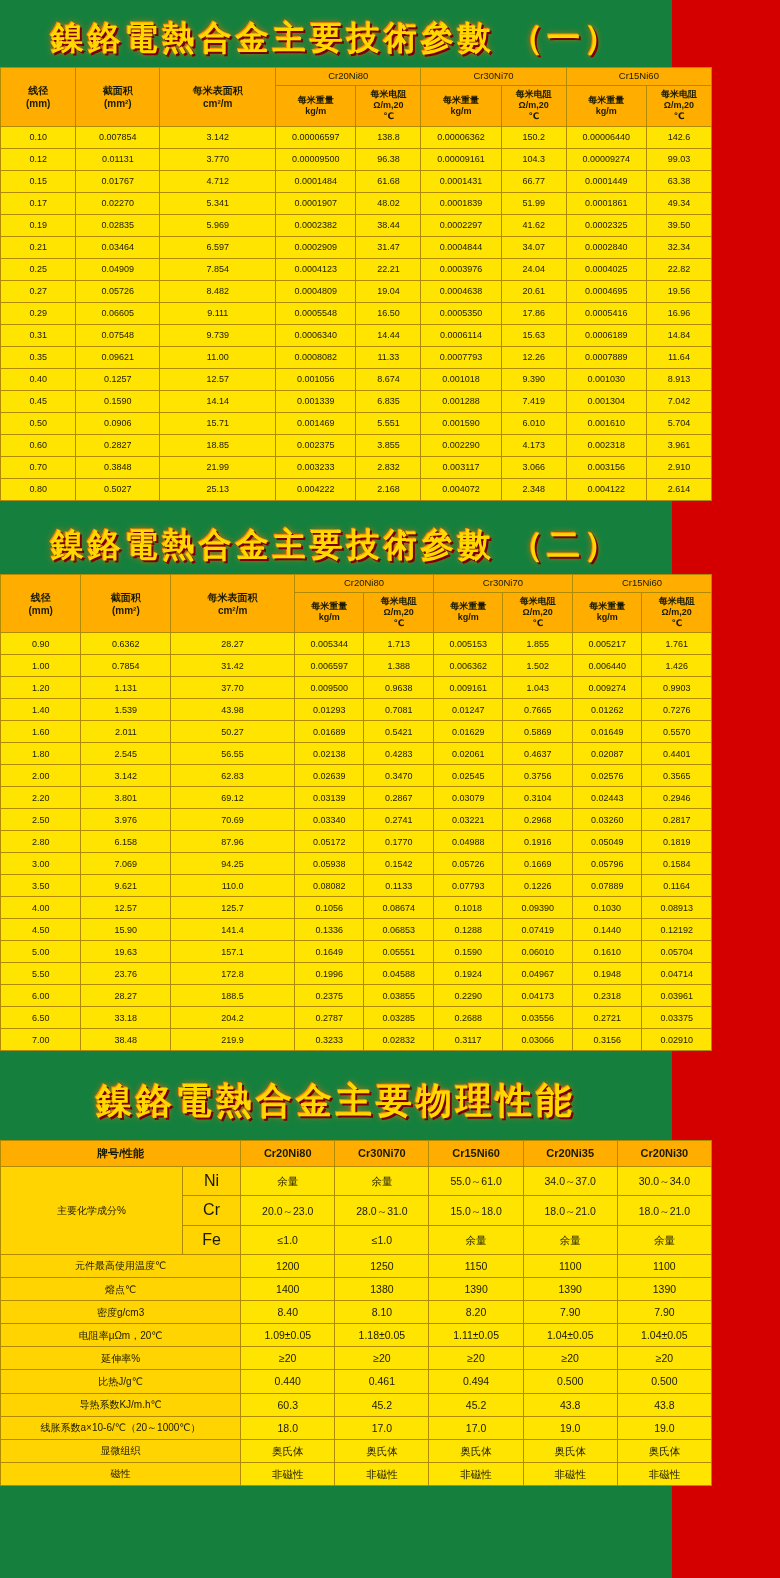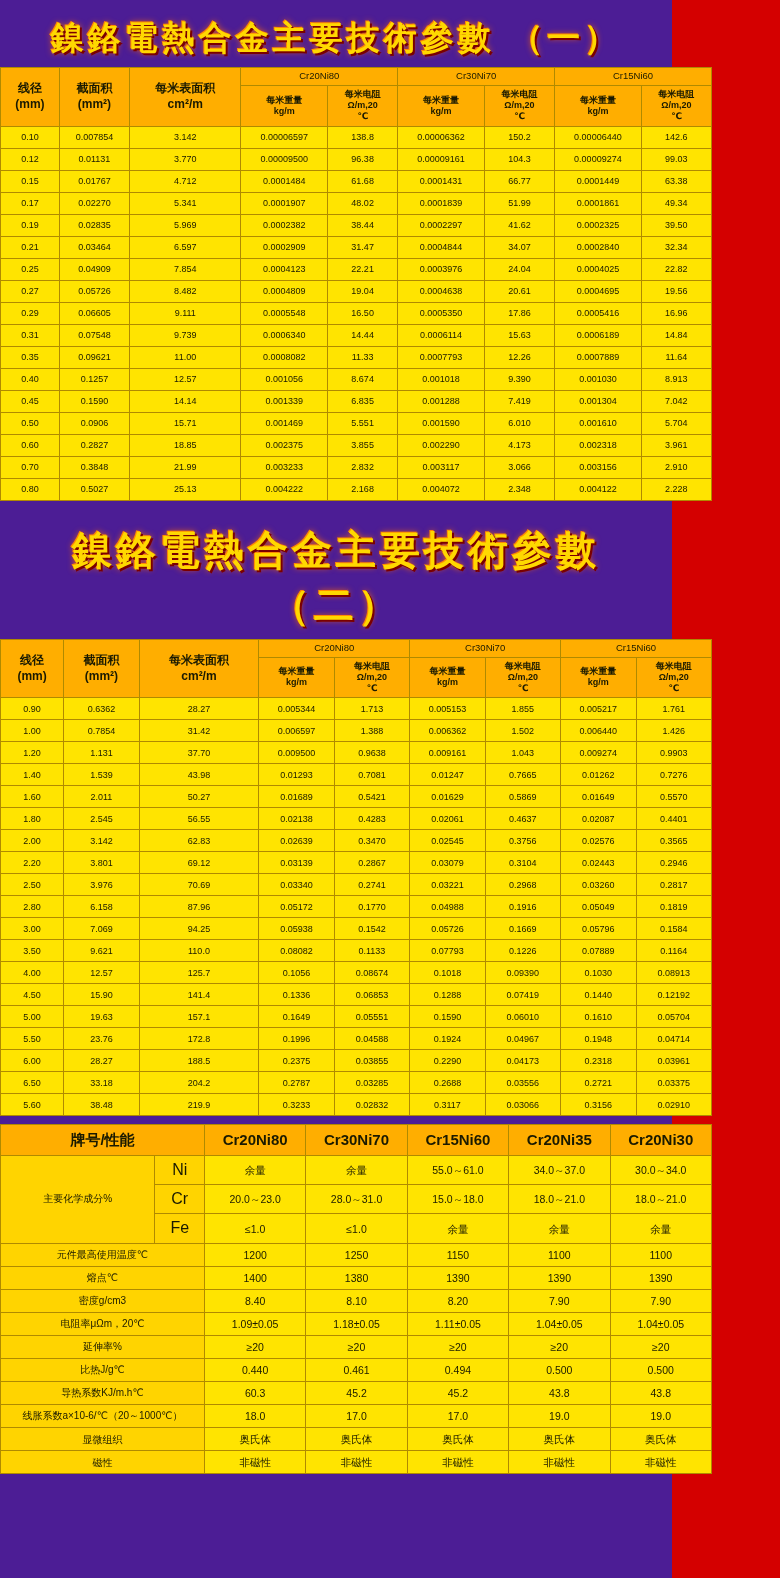--- a/index.html
+++ b/index.html
@@ -2,56 +2,56 @@
 <html><head>
 <meta charset="utf-8">
 <style>
   html,body{margin:0;padding:0;}
   body{
     width:780px;
     background:#d40000;
     font-family:"Liberation Sans","DejaVu Sans",sans-serif;
     color:#000;
   }
-  .page{width:672px;min-height:1578px;background:#4c1d95;position:relative;padding:0;box-sizing:border-box;}
+  .page{width:672px;min-height:1578px;background:#15803d;position:relative;padding:0;box-sizing:border-box;}
 
   .title{
     text-align:center;
     font-family:"DejaVu Serif","Liberation Serif",serif;
     font-weight:bold;
     color:#ffd800;
     letter-spacing:4px;
     text-shadow:
       2px 2px 0 #7a0000,
       -1px -1px 0 #ff8a00,
       0 0 6px #ff6a00;
   }
   .title1{font-size:33px;padding-top:16px;padding-bottom:6px;}
-  .title2{font-size:40px;padding-top:18px;padding-bottom:6px;}
+  .title2{font-size:33px;padding-top:18px;padding-bottom:6px;}
   .title3{font-size:36px;padding-top:22px;padding-bottom:10px;}
 
   table{border-collapse:collapse;margin:0 auto;background:#ffe400;}
   .t-params{width:712px;}
   td,th{
     border:1px solid #b08a00;
     text-align:center;
     vertical-align:middle;
     font-size:9px;
     color:#1a1a00;
     padding:2px 1px;
     line-height:1.15;
   }
   .hdr-group{background:#ffae00;font-size:9.5px;font-weight:normal;padding:3px 2px;}
   .hdr-sub{background:#ffae00;font-size:9px;padding:3px 2px;line-height:1.25;}
-  .hdr-left{background:#ffae00;font-size:12px;line-height:1.3;padding:4px 2px;margin-top:36px;}
+  .hdr-left{background:#ffae00;font-size:10px;line-height:1.3;padding:4px 11px;margin-top:36px;}
   .t-params tbody td{height:17px;background:#ffe400;}
 
   .t-phys{width:712px;margin-top:4px;}
   .t-phys td{font-size:10px;padding:5px 2px;background:#ffe400;}
-  .t-phys .ph-head{background:#ffae00;font-size:15px;padding:6px 8px;margin-left:48px;}
+  .t-phys .ph-head{background:#ffae00;font-size:11px;padding:6px 8px;margin-left:48px;}
   .t-phys .ph-row-label{background:#ffd400;font-size:10px;}
   .t-phys .ph-sub-label{background:#ffd400;font-size:16px;}
   .t-phys .ph-val{background:#ffe400;font-size:10.5px;}
   .spacer{height:10px;}
   .block{padding-bottom:4px;}
 </style>
 </head>
 <body>
 
 <div class="page">
@@ -286,21 +286,21 @@
           </tr>
           <tr>
             <td>0.80</td>
             <td>0.5027</td>
             <td>25.13</td>
             <td>0.004222</td>
             <td>2.168</td>
             <td>0.004072</td>
             <td>2.348</td>
             <td>0.004122</td>
-            <td>2.228</td>
+            <td>2.614</td>
           </tr>
         </tbody>
     </table>
   </div>
 
   <div class="block">
     <div class="title title2">鎳鉻電熱合金主要技術參數 （二）</div>
     <table class="t-params">
       <thead>
         <tr>
@@ -543,35 +543,36 @@
             <td>33.18</td>
             <td>204.2</td>
             <td>0.2787</td>
             <td>0.03285</td>
             <td>0.2688</td>
             <td>0.03556</td>
             <td>0.2721</td>
             <td>0.03375</td>
           </tr>
           <tr>
-            <td>5.60</td>
+            <td>7.00</td>
             <td>38.48</td>
             <td>219.9</td>
             <td>0.3233</td>
             <td>0.02832</td>
             <td>0.3117</td>
             <td>0.03066</td>
             <td>0.3156</td>
             <td>0.02910</td>
           </tr>
         </tbody>
     </table>
   </div>
 
   <div class="block">
+    <div class="title title3">鎳鉻電熱合金主要物理性能</div>
     <table class="t-phys">
       <thead>
         <tr>
           <th class="ph-head" colspan="2">牌号/性能</th>
           <th class="ph-head">Cr20Ni80</th>
           <th class="ph-head">Cr30Ni70</th>
           <th class="ph-head">Cr15Ni60</th>
           <th class="ph-head">Cr20Ni35</th>
           <th class="ph-head">Cr20Ni30</th>
         </tr>

